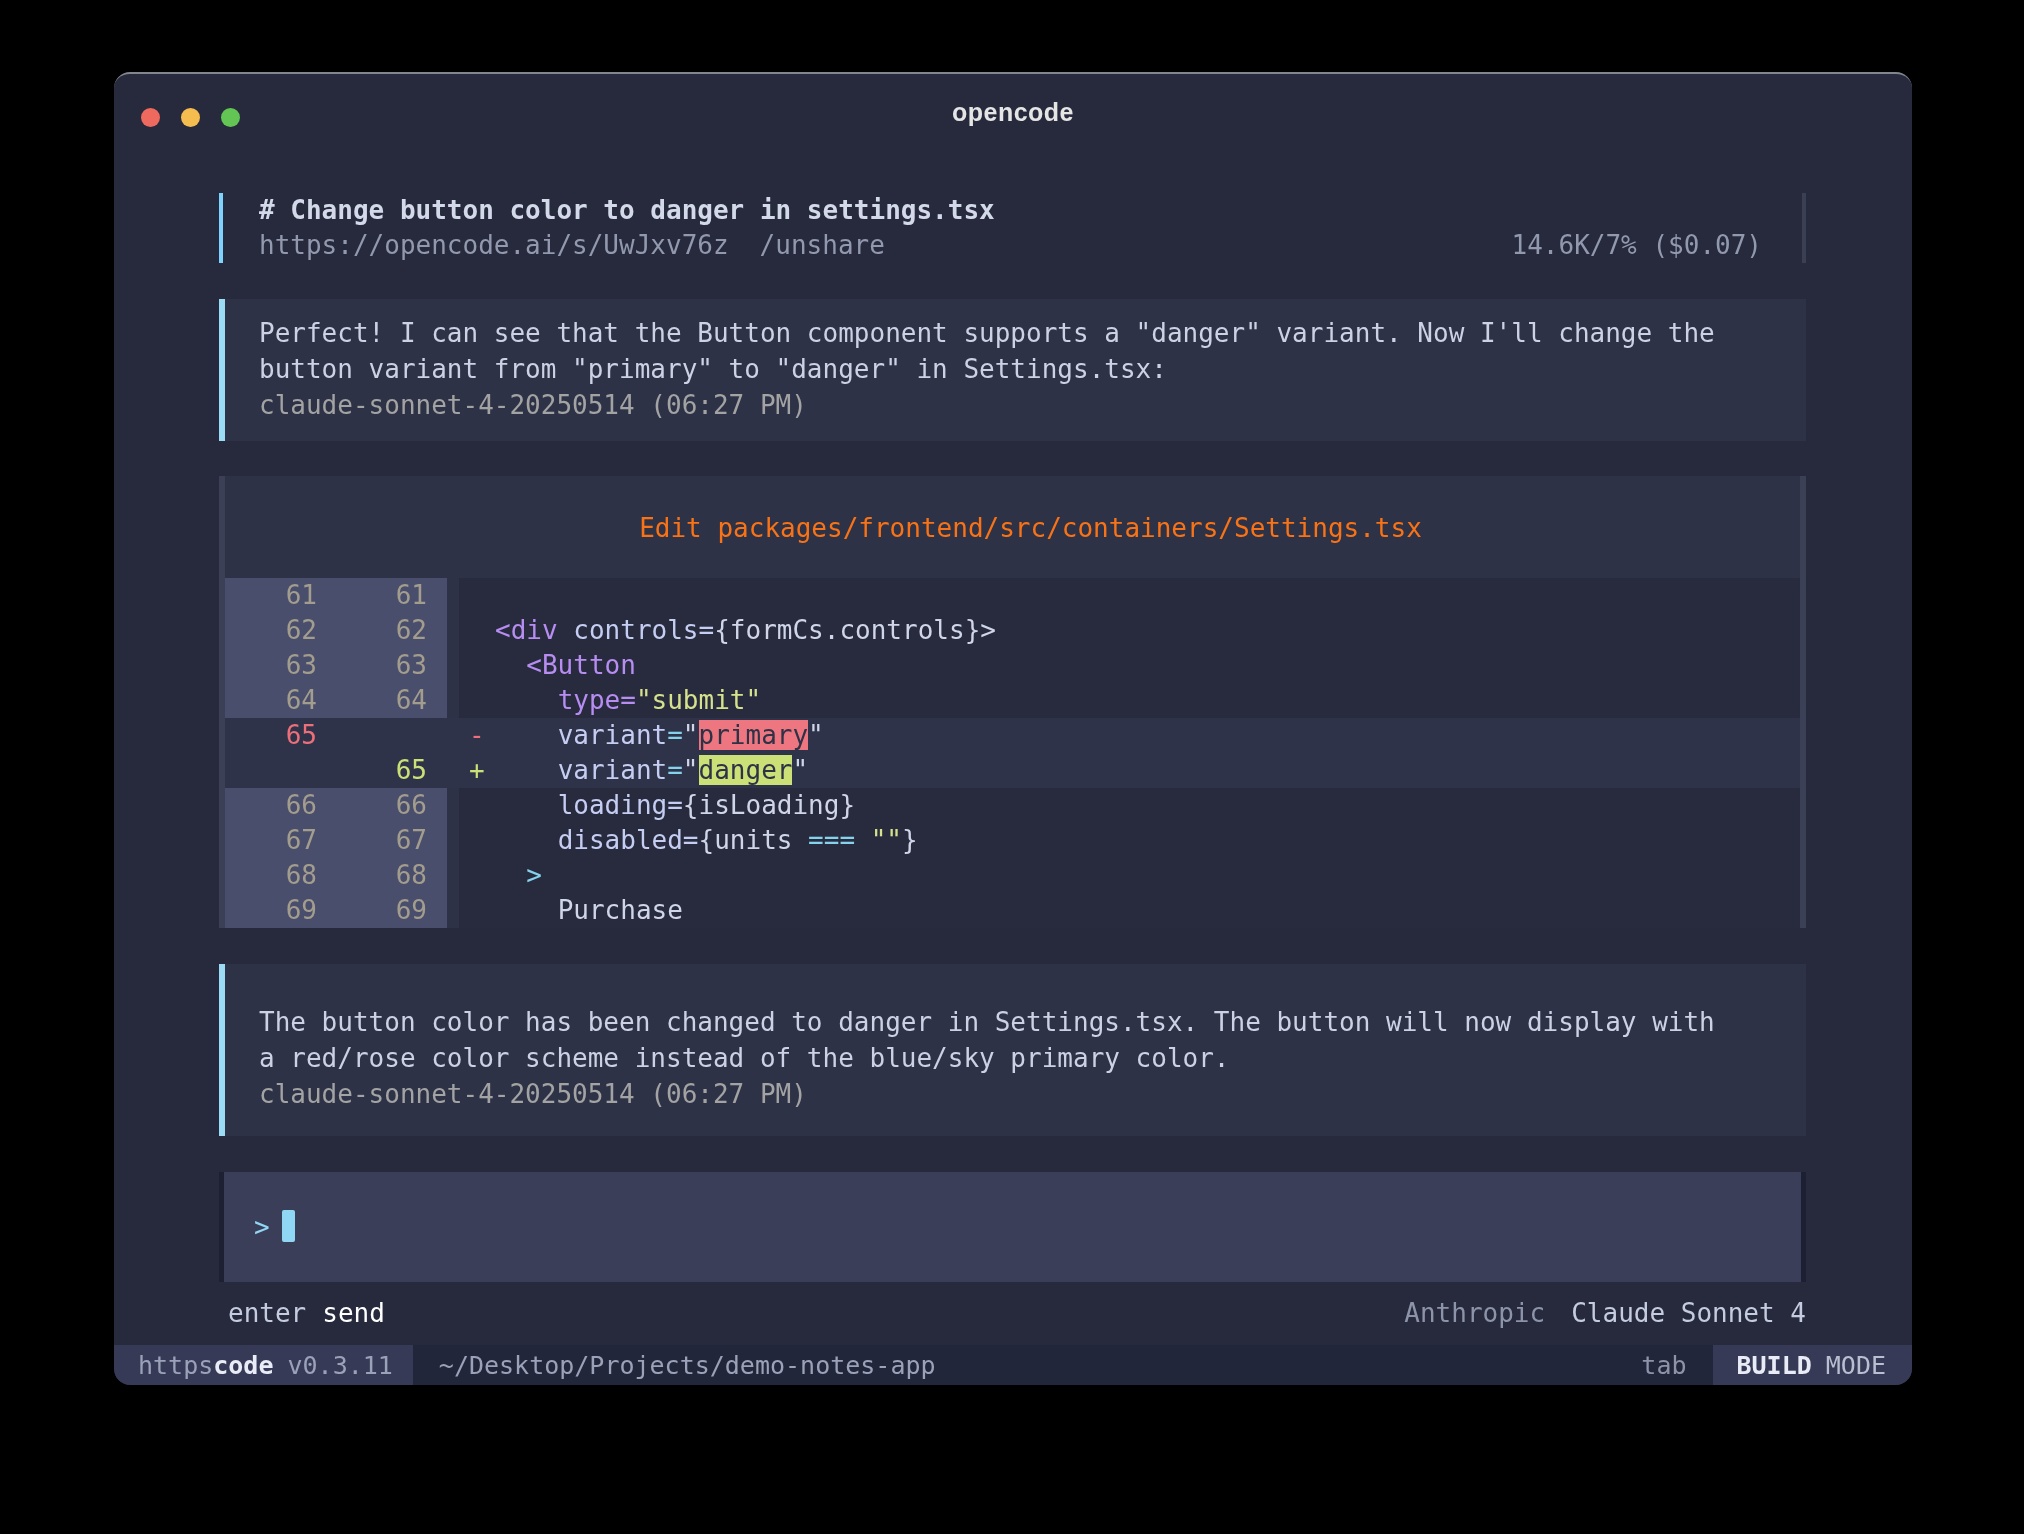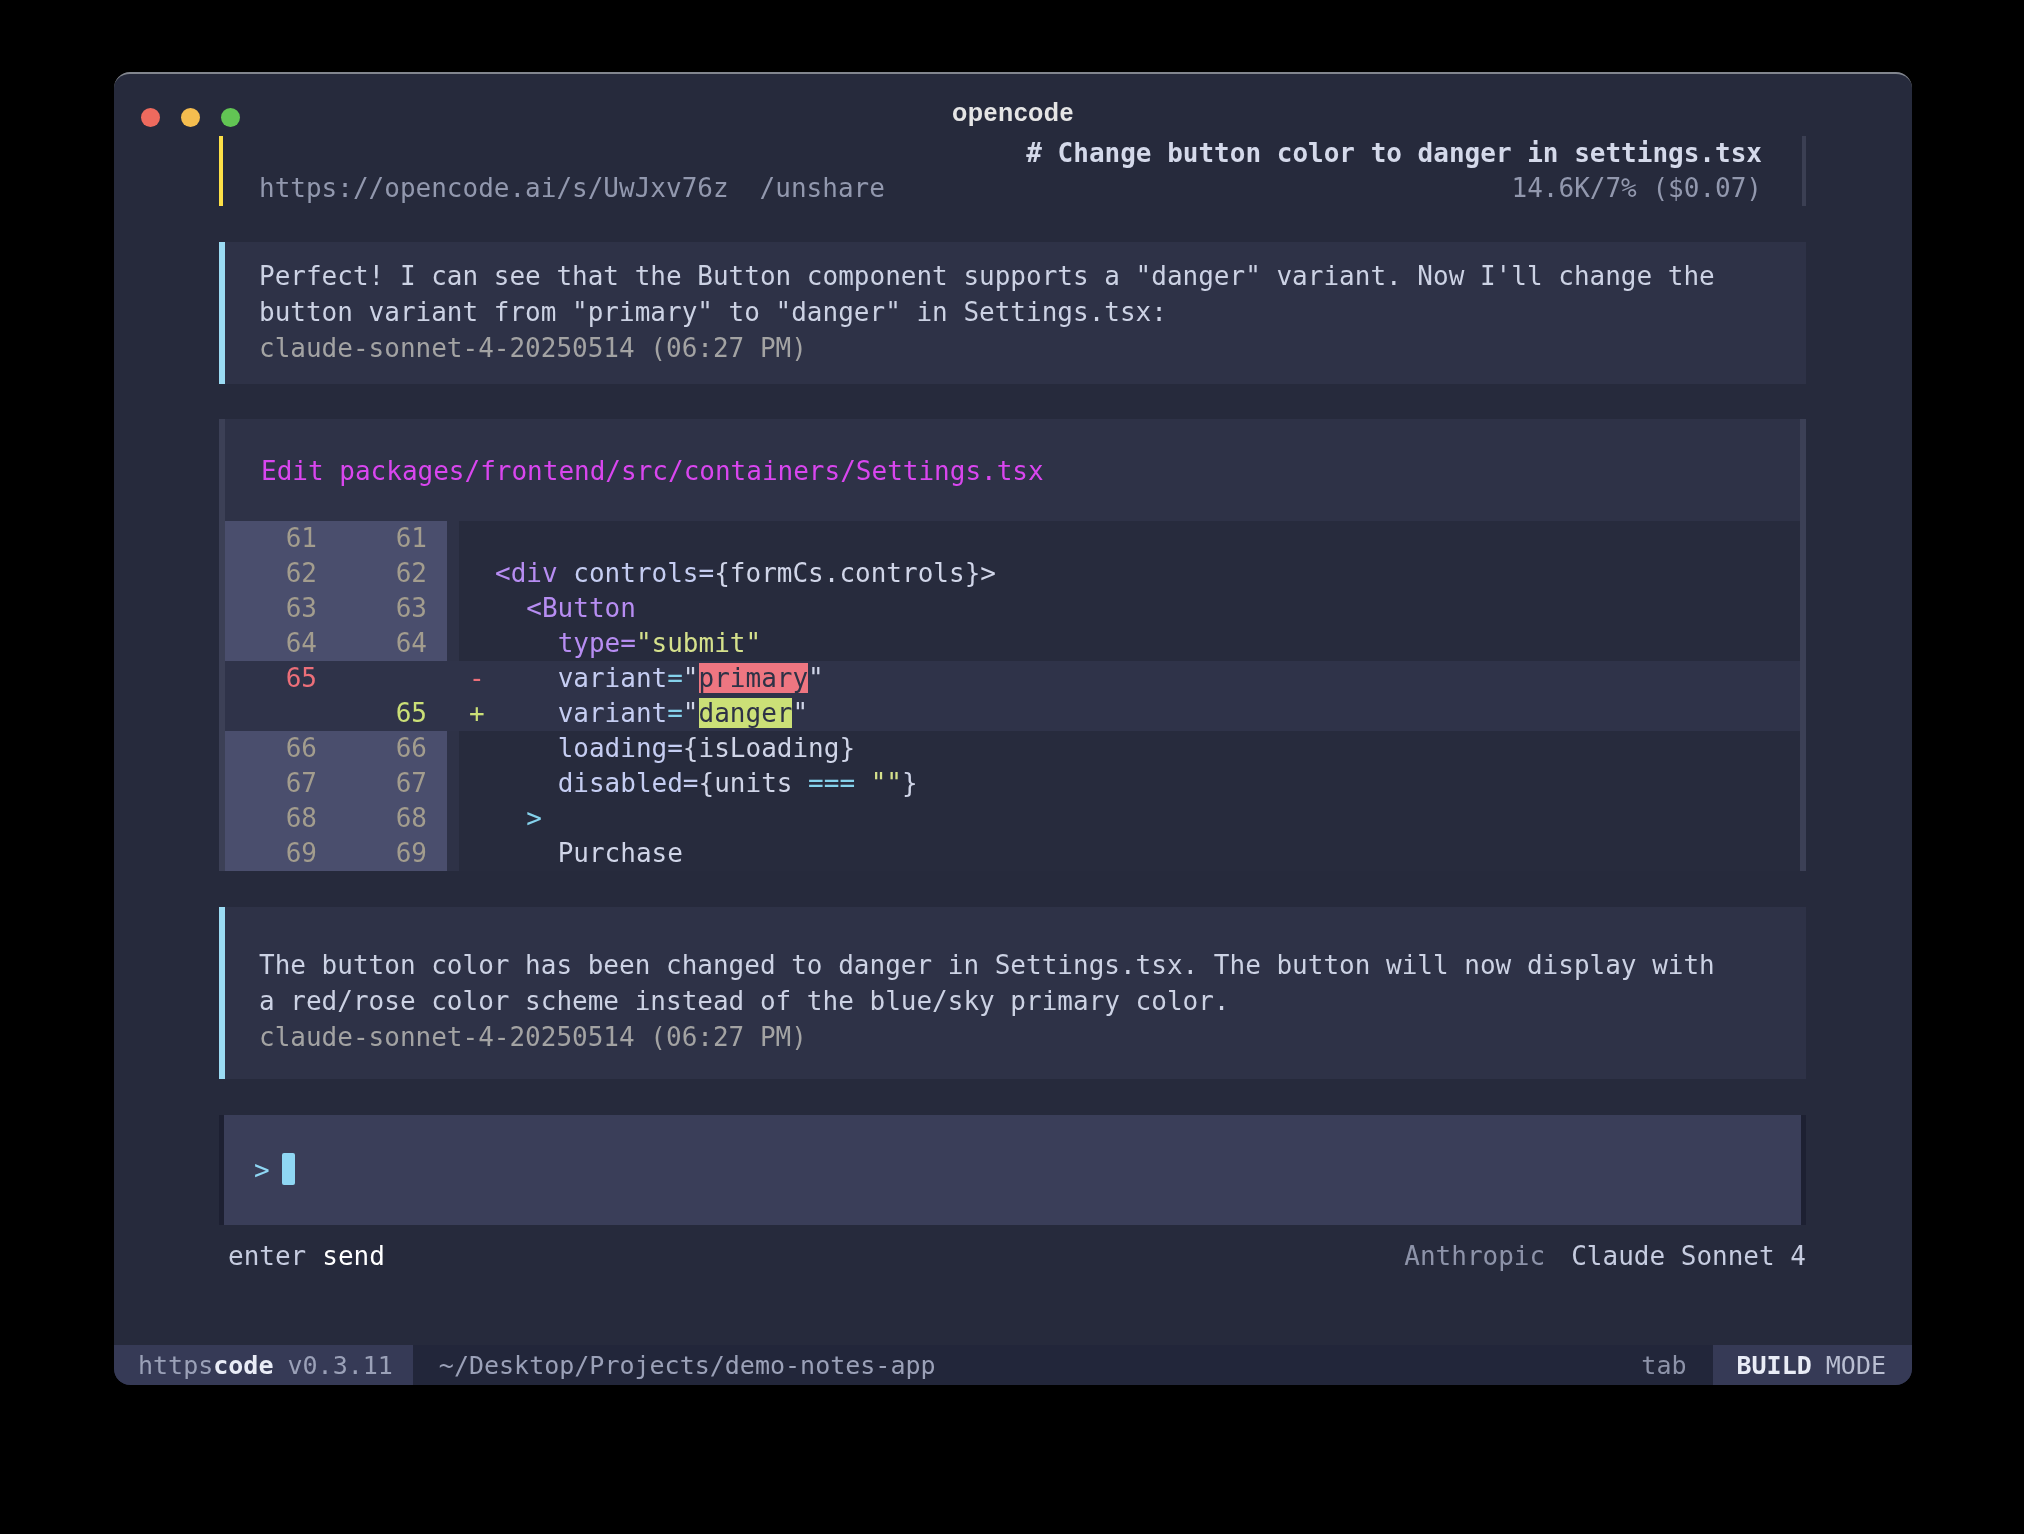--- a/index.html
+++ b/index.html
@@ -23,43 +23,43 @@
   .light.green{background:#62c554;}
   .win-title{
     text-align:center;padding-top:24px;
     font-family:"Liberation Sans",sans-serif;font-weight:bold;
     font-size:25px;color:#e5e5e5;letter-spacing:.5px;
   }
   
   .content{padding:0 106px 0 105px;font-size:26px;color:#ccd2e4;}
   
   .header-block{
-    display:flex;
-    border-left:4px solid #fde047;border-right:4px solid #3b3f53;text-align:right;
+    margin-top:57px;display:flex;
+    border-left:4px solid #7dd3fc;border-right:4px solid #3b3f53;
   }
   .hdr-main{flex:1;margin-left:36px;margin-right:40px;line-height:35px;}
   .hdr-title{font-weight:bold;color:#d4d9ea;}
   .hdr-sub{display:flex;color:#9298ae;}
   .hdr-unshare{margin-left:31px;}
   .hdr-stats{margin-left:auto;}
   
   .msg{
     margin-top:36px;border-left:6px solid #9bdbf3;background:#2e3247;
     padding:16px 30px 18px 34px;line-height:36px;
   }
   .msg--tall{padding-top:40px;padding-bottom:24px;}
   .msg-text{white-space:pre-line;color:#ccd2e4;}
   .msg-meta{color:#a3a3a3;}
   
   .diff{
     margin-top:35px;background:#2e3247;
     border-left:6px solid #3c4056;border-right:6px solid #3c4056;
     padding-top:36px;
   }
-  .diff-header{margin-left:36px;color:#d946ef;line-height:32px;margin-bottom:34px;}
+  .diff-header{margin-left:36px;color:#f97316;line-height:32px;margin-bottom:34px;text-align:center;}
   .diff-table{line-height:35px;}
   .drow{display:flex;height:35px;gap:12px;}
   .gut{display:flex;padding-right:20px;}
   .num{width:92px;text-align:right;color:#a39d8e;}
   .num.new{width:110px;}
   .drow.ctx .gut{background:#4a4e6d;}
   .codecell{flex:1;display:flex;}
   .drow.ctx .codecell{background:#272b3d;}
   .drow.del,.drow.add{background:#2f3349;}
   .sign{width:36px;padding-left:10px;box-sizing:border-box;}

